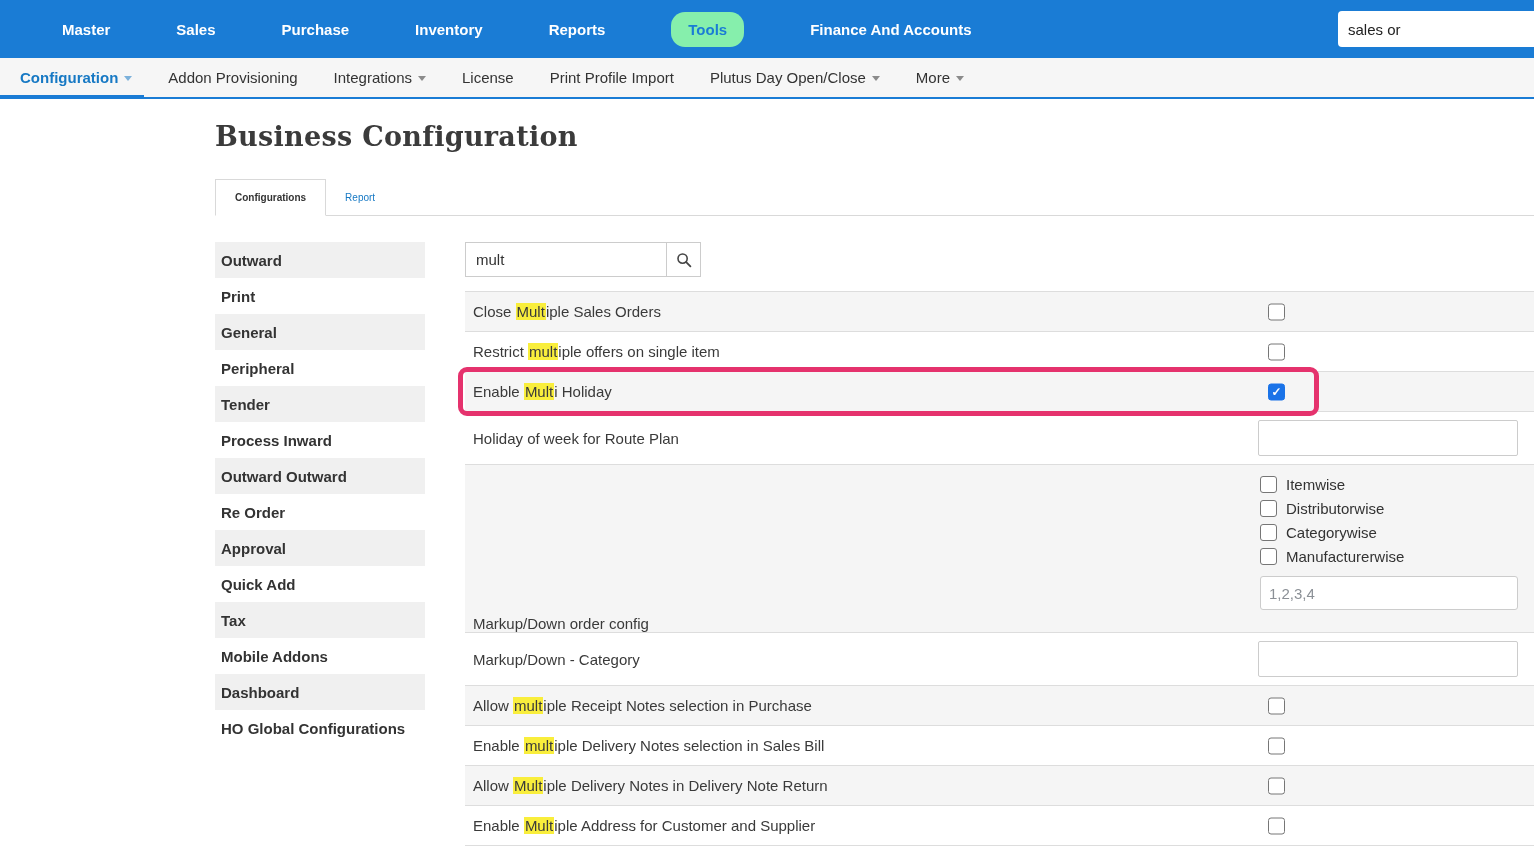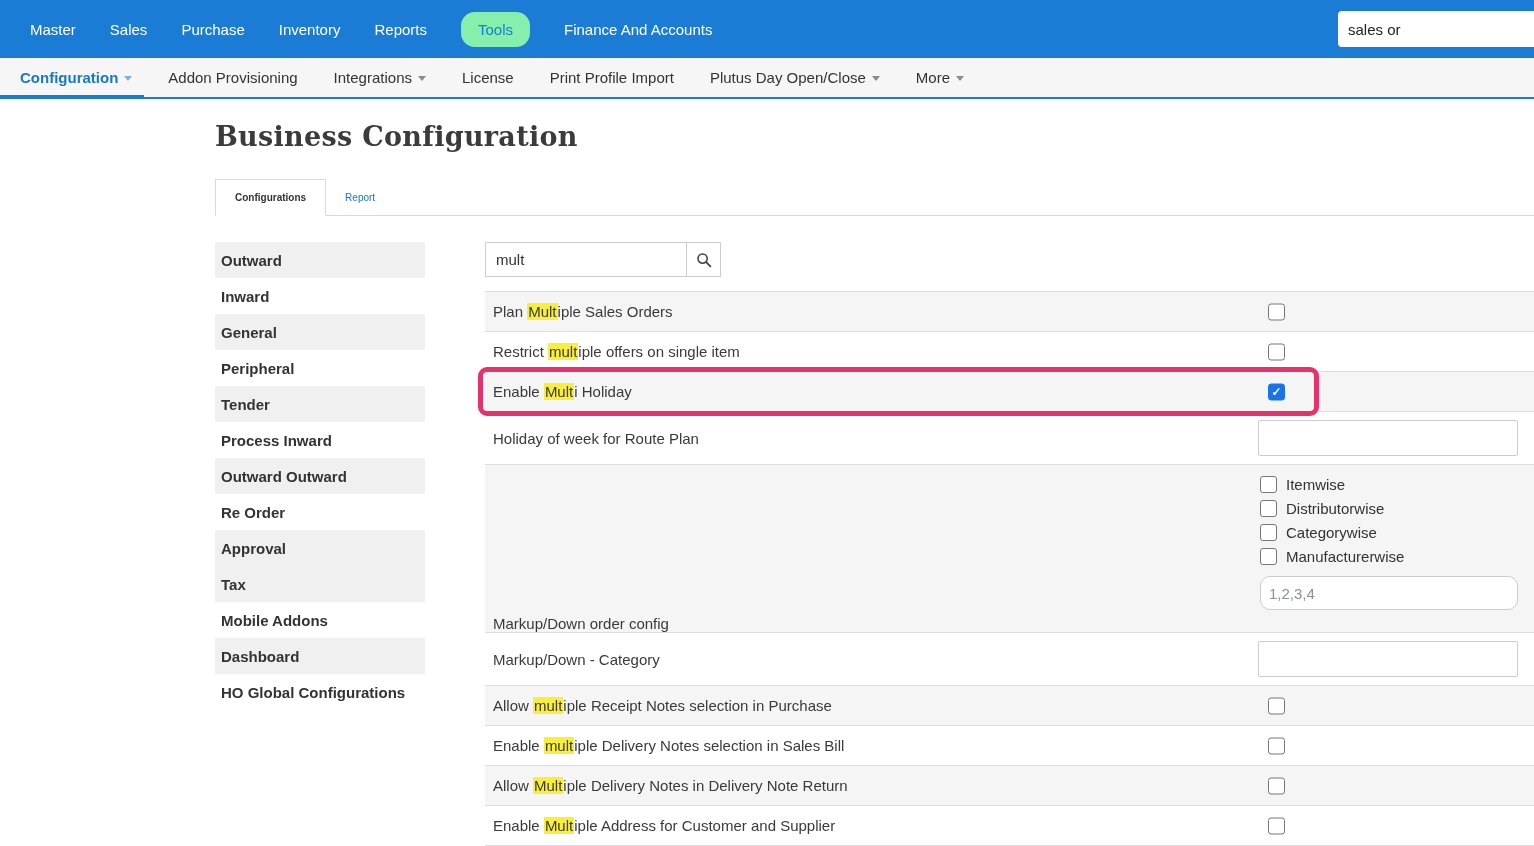--- a/index.html
+++ b/index.html
@@ -2,40 +2,40 @@
 <html style="--primary: #1a7cd5; --subnav-link: #1779c4; --highlight: #f9ee3c; --annotation: #e5326d; --checkbox: #1a73e8;"><head>
 <meta charset="utf-8">
 <style>
   * { margin:0; padding:0; box-sizing:border-box; }
   html,body { width:1534px; height:846px; overflow:hidden; }
   body { font-family:"Liberation Sans", sans-serif; background:#fff; color:#333; }
 
   
   .topbar { height:58px; background:var(--primary,#1a7cd5); display:flex; align-items:center; padding-left:30px; position:relative; }
   .topnav { display:flex; align-items:center; gap:34px; }
-  .topnav-item { color:#fff; font-weight:400; font-size:15px; white-space:nowrap; padding:9px 0; cursor:pointer; }
+  .topnav-item { color:#fff; font-weight:700; font-size:15px; white-space:nowrap; padding:9px 0; cursor:pointer;margin-left:32px; }
   .topnav-item.active { background:#86efac; color:var(--primary,#1a7cd5); border-radius:14px; padding:9px 17px; }
   .topsearch { position:absolute; right:0; top:11px; }
   .topsearch input { width:196px; height:36px; border:none; border-radius:4px 0 0 4px; padding:0 10px; font-size:15px; color:#222; outline:none; }
 
   
   .subnav { height:41px; background:#f6f6f6; border-bottom:2px solid var(--primary,#1a7cd5); display:flex; align-items:stretch; gap:36px; padding-left:20px; }
   .subnav-item { display:flex; align-items:center; gap:6px; font-size:15px; color:#333; cursor:pointer; position:relative; white-space:nowrap; }
   .subnav-item.active { color:var(--subnav-link,#1779c4); font-weight:700; }
   .subnav-item.active::after { content:""; position:absolute; left:-20px; right:-12px; bottom:-2px; height:4px; background:var(--primary,#1a7cd5); }
   .caret { width:0; height:0; border-left:4px solid transparent; border-right:4px solid transparent; border-top:5px solid currentColor; opacity:.55; margin-top:2px; }
 
   
   .page-title { margin:22px 0 18px 215px; font-family:"DejaVu Serif", serif; font-size:27px; font-weight:600; color:#3b3b3b; letter-spacing:.3px; }
 
   .tabbar { margin-left:215px; border-bottom:1px solid #d9d9d9; display:flex; align-items:flex-end; height:46px; }
   .tab { padding:12px 19px; font-size:10px; cursor:pointer; color:var(--subnav-link,#1779c4); }
   .tab.active { background:#fff; border:1px solid #d9d9d9; border-bottom:1px solid #fff; margin-bottom:-1px; color:#333; font-weight:700; }
 
-  .content { display:flex; margin:26px 0 0 215px; gap:60px; }
+  .content { display:flex; margin:26px 0 0 215px; gap:40px; }
 
   
   .sidebar { width:210px; flex:none; }
   .side-item { height:36px; display:flex; align-items:center; padding-left:6px; font-size:15px; font-weight:700; color:#333; cursor:pointer; }
   .side-item.striped { background:#f0f0f0; }
 
   
   .main { flex:1; min-width:0; }
   .filter-row { display:flex; margin-bottom:14px; }
   .filter-row input { width:202px; height:35px; border:1px solid #ccc; padding:0 10px; font-size:15px; color:#333; outline:none; }
@@ -51,21 +51,21 @@
 
   .cb { width:17px; height:17px; border:1px solid #767676; border-radius:3px; background:#fff; display:inline-flex; align-items:center; justify-content:center; cursor:pointer; flex:none; font-size:12px; line-height:1; }
   .cb.checked { background:var(--checkbox,#1a73e8); border-color:var(--checkbox,#1a73e8); color:#fff; font-weight:700; }
   .cb.checked::after { content:"\2713"; }
   .row > .cb { position:absolute; right:249px; top:50%; transform:translateY(-50%); }
 
   .row-input { position:absolute; right:16px; top:50%; transform:translateY(-50%); width:260px; height:36px; border:1px solid #ccc; border-radius:2px; padding:0 8px; font-size:15px; color:#333; outline:none; background:#fff; }
 
   .opt-col { position:absolute; right:16px; top:11px; width:258px; display:flex; flex-direction:column; gap:7px; }
   .opt { display:flex; align-items:center; gap:9px; font-size:15px; color:#333; cursor:pointer; }
-  .group-input { width:100%; height:34px; border:1px solid #ccc; border-radius:10px; padding:0 8px; font-size:15px; color:#444; margin-top:4px; outline:none; background:#fff; }
+  .group-input { width:100%; height:34px; border:1px solid #ccc; border-radius:3px; padding:0 8px; font-size:15px; color:#444; margin-top:4px; outline:none; background:#fff; }
   .group-input::placeholder { color:#8b9096; opacity:1; }
 
   .row.annotated::before { content:""; position:absolute; left:-7px; right:215px; top:-5px; bottom:-5px; border:5px solid var(--annotation,#e5326d); border-radius:9px; pointer-events:none; z-index:3; }
 </style>
 </head>
 <body>
 
 <div class="topbar">
   <nav class="topnav" id="topnav">
       <div class="topnav-item">Master</div>
@@ -112,46 +112,47 @@
 <h1 class="page-title">Business Configuration</h1>
 
 <div class="tabbar" id="tabbar">
     <div class="tab active">Configurations</div>
     <div class="tab">Report</div>
   </div>
 
 <div class="content">
   <aside class="sidebar" id="sidebar">
       <div class="side-item striped">Outward</div>
-      <div class="side-item">Inward</div>
+      <div class="side-item">Print</div>
       <div class="side-item striped">General</div>
       <div class="side-item">Peripheral</div>
       <div class="side-item striped">Tender</div>
       <div class="side-item">Process Inward</div>
       <div class="side-item striped">Outward Outward</div>
       <div class="side-item">Re Order</div>
       <div class="side-item striped">Approval</div>
+      <div class="side-item">Quick Add</div>
       <div class="side-item striped">Tax</div>
       <div class="side-item">Mobile Addons</div>
       <div class="side-item striped">Dashboard</div>
       <div class="side-item">HO Global Configurations</div>
     </aside>
   <main class="main">
     <div class="filter-row">
       <input id="filterInput" value="mult" style="">
       <button class="filter-btn">
         <svg width="16" height="16" viewBox="0 0 16 16">
           <circle cx="6.6" cy="6.6" r="4.6" fill="none" stroke="#444" stroke-width="1.6"></circle>
           <line x1="10.2" y1="10.2" x2="14.4" y2="14.4" stroke="#444" stroke-width="1.8" stroke-linecap="round"></line>
         </svg>
       </button>
     </div>
     <div class="rows" id="rows">
         <div class="row h-cb striped">
-          <div class="row-label"><span>Plan </span><span class="hl">Mult</span><span>iple Sales Orders</span></div>
+          <div class="row-label"><span>Close </span><span class="hl">Mult</span><span>iple Sales Orders</span></div>
           <span class="cb"></span>
         </div>
         <div class="row h-cb">
           <div class="row-label"><span>Restrict </span><span class="hl">mult</span><span>iple offers on single item</span></div>
           <span class="cb"></span>
         </div>
         <div class="row h-cb striped annotated">
           <div class="row-label"><span>Enable </span><span class="hl">Mult</span><span>i Holiday</span></div>
           <span class="cb checked"></span>
         </div>

